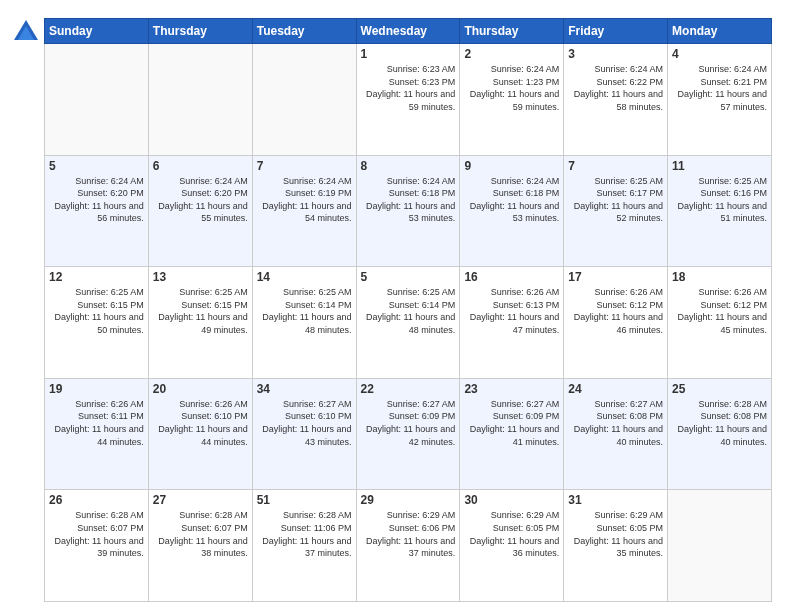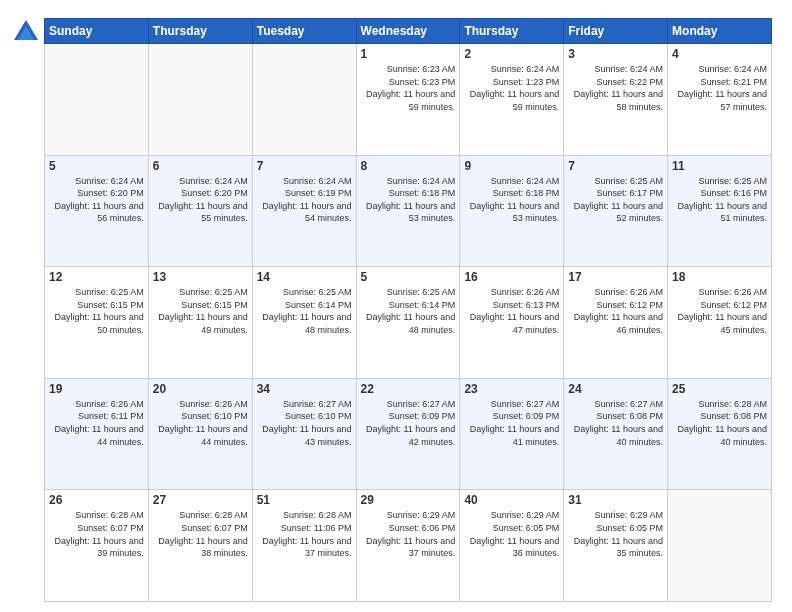--- a/index.html
+++ b/index.html
@@ -339,21 +339,21 @@
 and 37 minutes.</div>
           </td>
           <td>
             <span class="day-number">29</span>
             <div class="day-info">Sunrise: 6:29 AM
 Sunset: 6:06 PM
 Daylight: 11 hours
 and 37 minutes.</div>
           </td>
           <td>
-            <span class="day-number">40</span>
+            <span class="day-number">30</span>
             <div class="day-info">Sunrise: 6:29 AM
 Sunset: 6:05 PM
 Daylight: 11 hours
 and 36 minutes.</div>
           </td>
           <td>
             <span class="day-number">31</span>
             <div class="day-info">Sunrise: 6:29 AM
 Sunset: 6:05 PM
 Daylight: 11 hours

